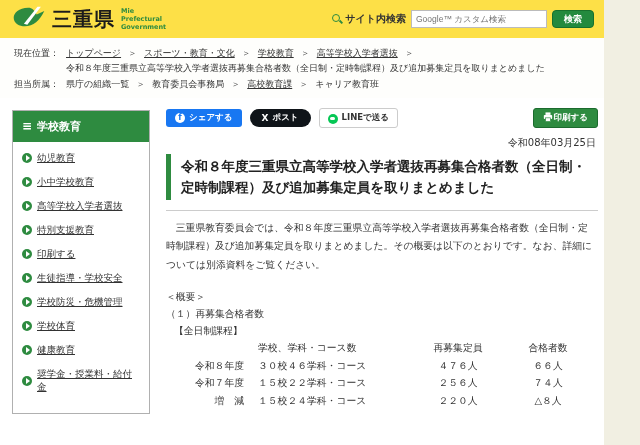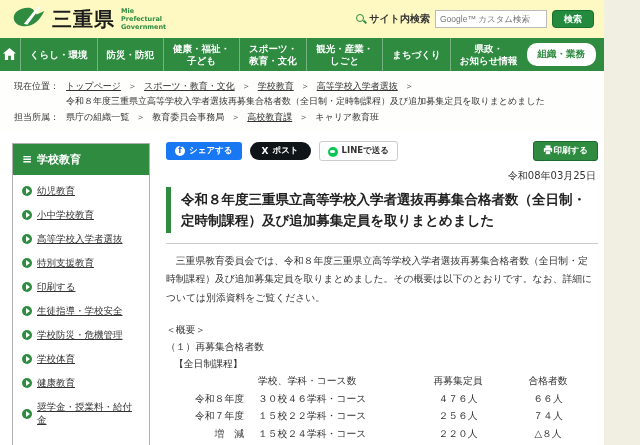--- a/index.html
+++ b/index.html
@@ -3,32 +3,32 @@
 <meta charset="utf-8">
 <style>
   * { margin:0; padding:0; box-sizing:border-box; }
   html,body { width:640px; height:445px; overflow:hidden;
     font-family:"DejaVu Sans","Liberation Sans",sans-serif; color:#333; }
   body { background:#f1efe2; }
   .page { width:604px; min-height:445px; background:#fff; }
 
   
   .top { height:38px; display:flex; align-items:center; justify-content:space-between;
-         padding:0 10px 0 12px; background:#fef9c3; }
+         padding:0 10px 0 12px; background:#fde047; }
   .logo { display:flex; align-items:center; gap:6px; }
   .logo-name { font-size:20px; font-weight:bold; color:#1b1b1b; letter-spacing:1px; }
   .logo-sub { font-size:6.5px; line-height:1.25; color:#2e8b40; font-weight:bold; white-space:pre-line; }
   .searchbar { display:flex; align-items:center; gap:5px; }
   .search-label { font-size:10px; font-weight:bold; color:#333; display:flex; align-items:center; gap:3px; }
   .mag { width:10px; height:10px; position:relative; display:inline-block; }
   .mag::before { content:""; position:absolute; left:0; top:0; width:6px; height:6px;
       border:1.8px solid #2e8b40; border-radius:50%; }
   .mag::after { content:""; position:absolute; left:6.5px; top:6.5px; width:4px; height:1.8px;
       background:#2e8b40; transform:rotate(45deg); }
-  .search-input { width:112px; height:18px; border:1px solid #bbb; font-size:8.5px; padding:0 4px; color:#333; }
+  .search-input { width:136px; height:18px; border:1px solid #bbb; font-size:8.5px; padding:0 4px; color:#333; }
   .search-btn { height:18px; padding:0 11px; background:#238a3e; color:#fff; border:1px solid #17702d;
       border-radius:4px; font-size:9px; font-weight:bold; cursor:pointer; }
 
   
   .nav { height:33px; background:#2e8b40; display:flex; align-items:center; }
   .nav-home { width:34px; height:100%; display:flex; align-items:center; justify-content:center;
       border-right:1px solid rgba(255,255,255,.35); cursor:pointer; }
   .nav-item { flex:0 0 auto; padding:0 9px; height:100%; display:flex; align-items:center; justify-content:center;
       color:#fff; font-size:9.5px; font-weight:bold; text-align:center; white-space:pre-line; line-height:1.2;
       border-right:1px solid rgba(255,255,255,.35); cursor:pointer; }
@@ -115,41 +115,20 @@
     <div class="searchbar">
       <span class="search-label">
         <span class="mag"></span>
         <span>サイト内検索</span>
       </span>
       <input class="search-input" placeholder="Google™ カスタム検索" style="">
       <button class="search-btn">検索</button>
     </div>
   </div>
 
-  <div class="nav">
-    <div class="nav-home">
-      <span>
-        <svg width="13" height="12" viewBox="0 0 14 13">
-          <path d="M7 0 L14 6 L12 6 L12 13 L8.5 13 L8.5 8.5 L5.5 8.5 L5.5 13 L2 13 L2 6 L0 6 Z" fill="#fff"></path>
-        </svg>
-      </span>
-    </div>
-    <div class="nav-item">くらし・環境</div>
-    <div class="nav-item">防災・防犯</div>
-    <div class="nav-item">健康・福祉・
-子ども</div>
-    <div class="nav-item">スポーツ・
-教育・文化</div>
-    <div class="nav-item">観光・産業・
-しごと</div>
-    <div class="nav-item">まちづくり</div>
-    <div class="nav-item" style="border-right:none">県政・
-お知らせ情報</div>
-    <div class="nav-org">組織・業務</div>
-  </div>
 
   <div class="bc">
     <div class="bc-row">
       <span class="bc-label">現在位置：</span>
       <span class="bc-link">トップページ</span>
       <span class="bc-sep">＞</span>
       <span class="bc-link">スポーツ・教育・文化</span>
       <span class="bc-sep">＞</span>
       <span class="bc-link">学校教育</span>
       <span class="bc-sep">＞</span>

